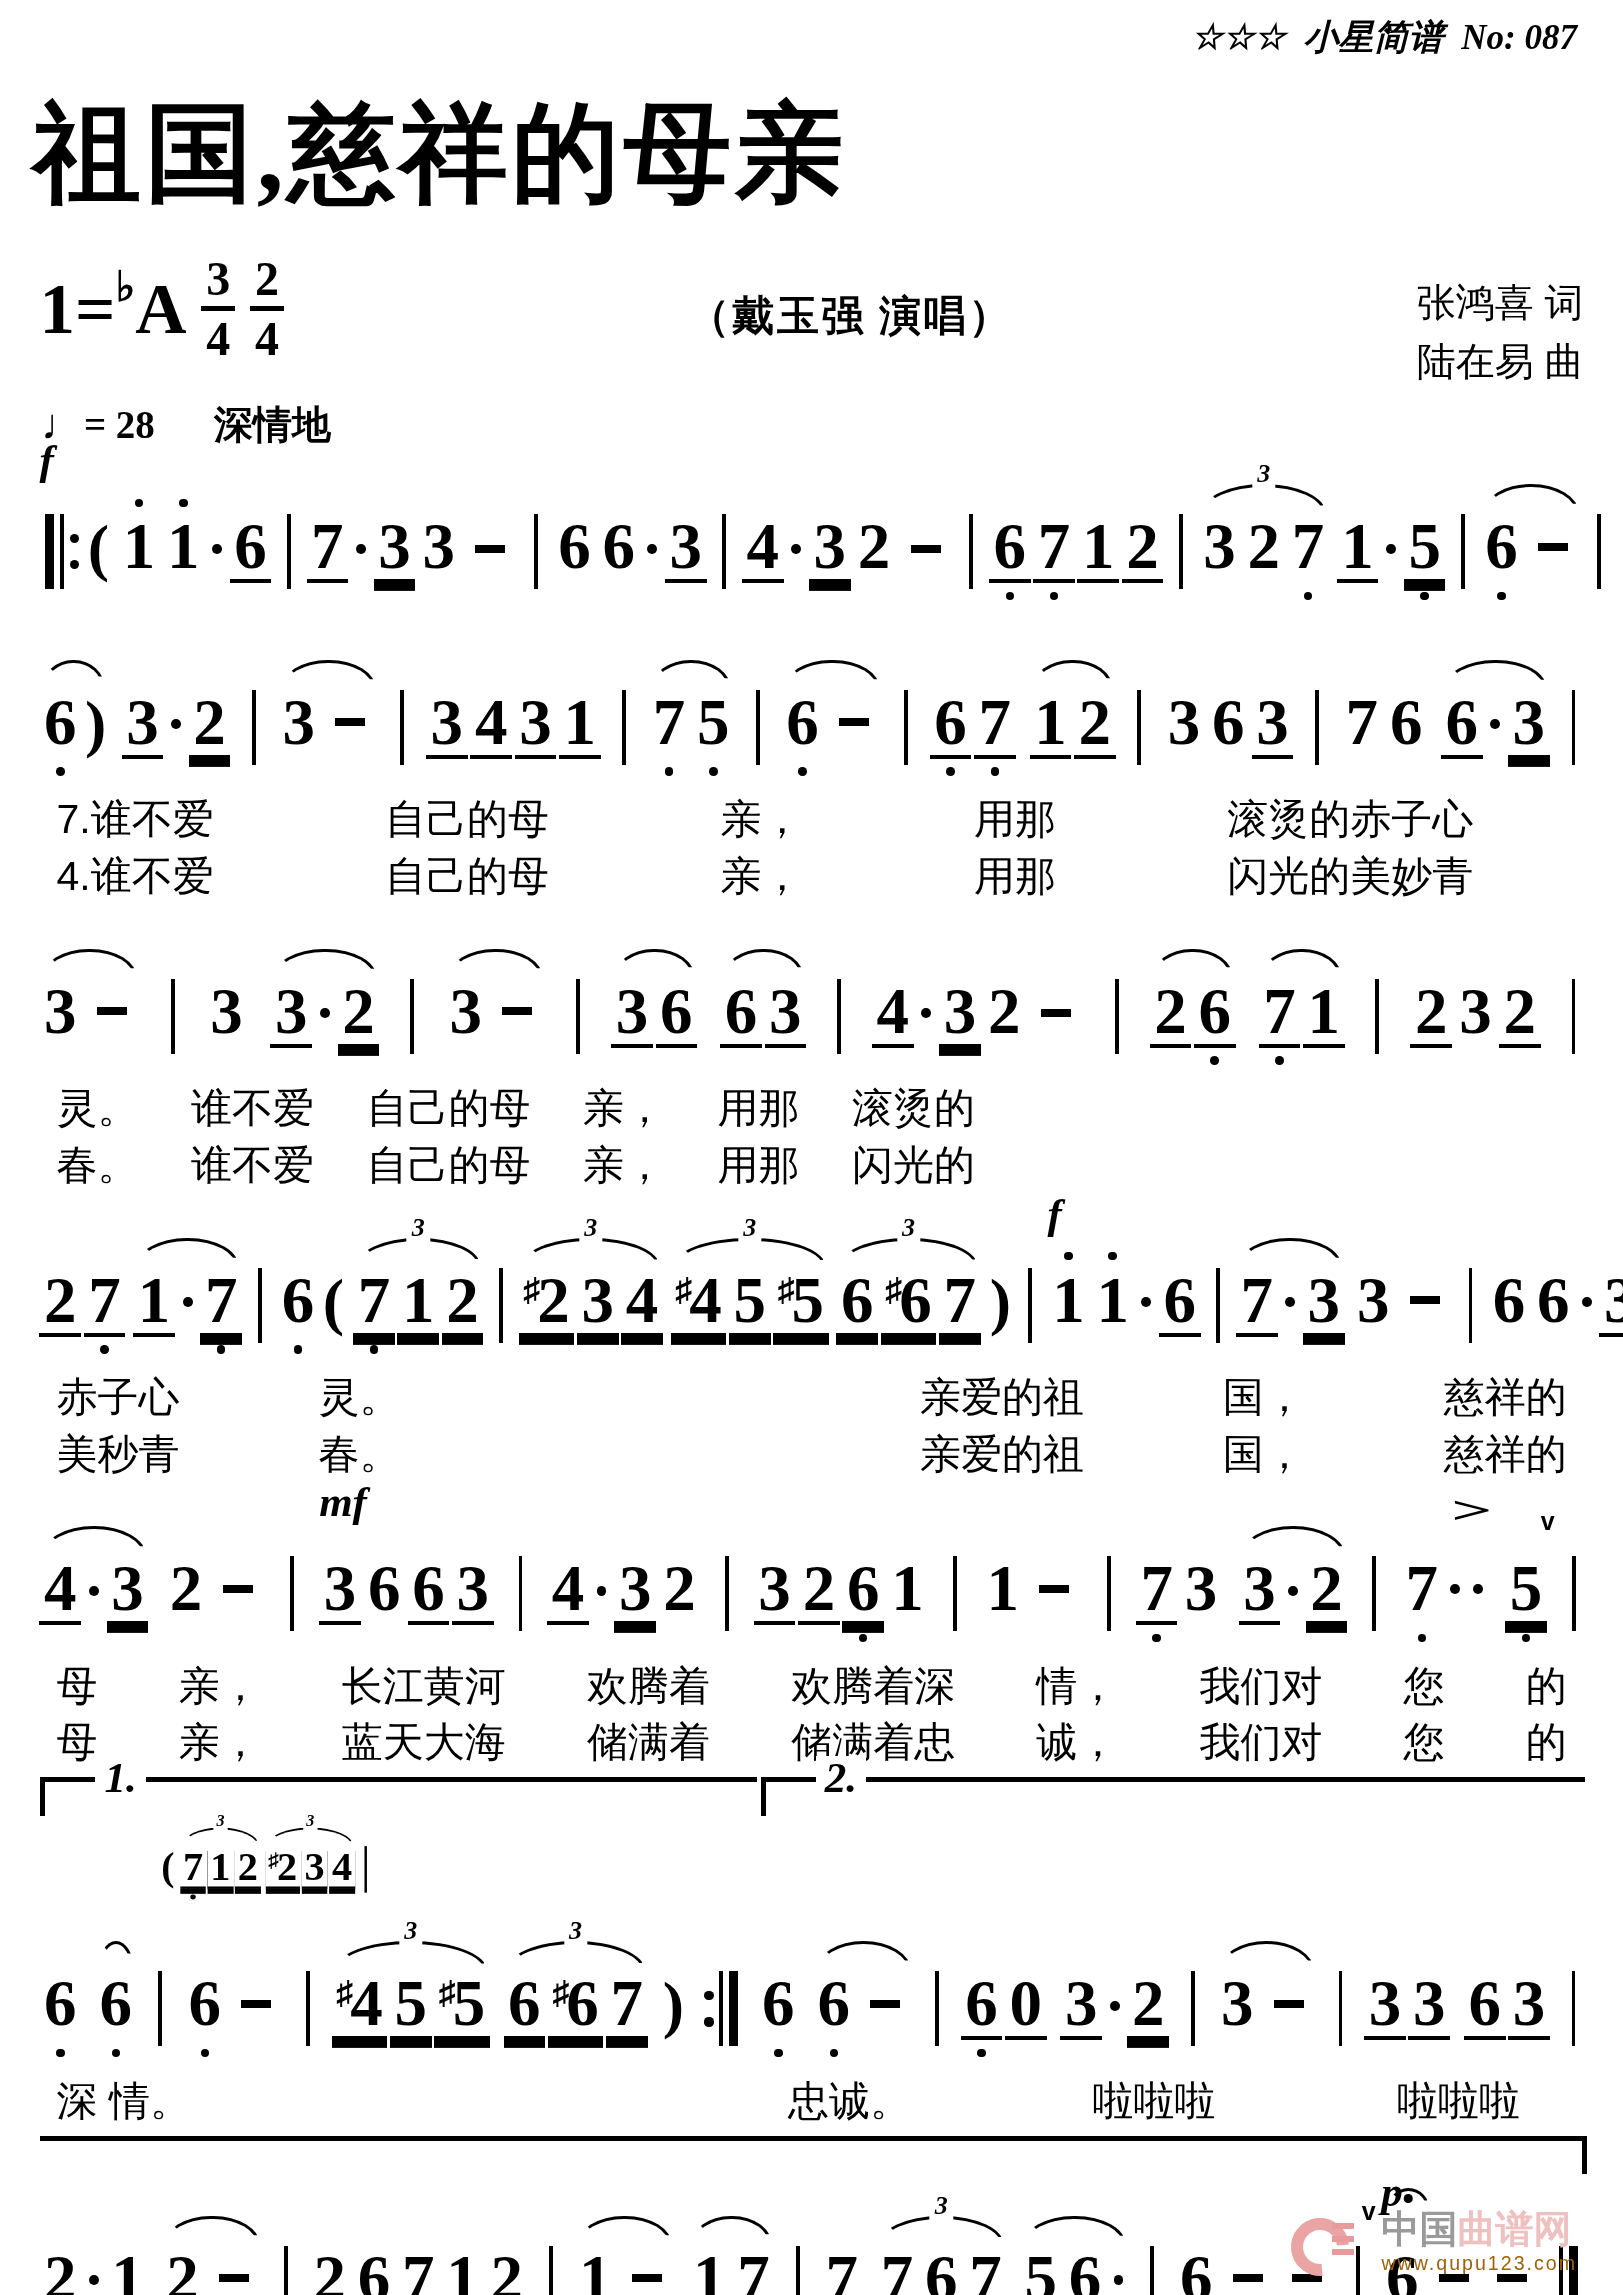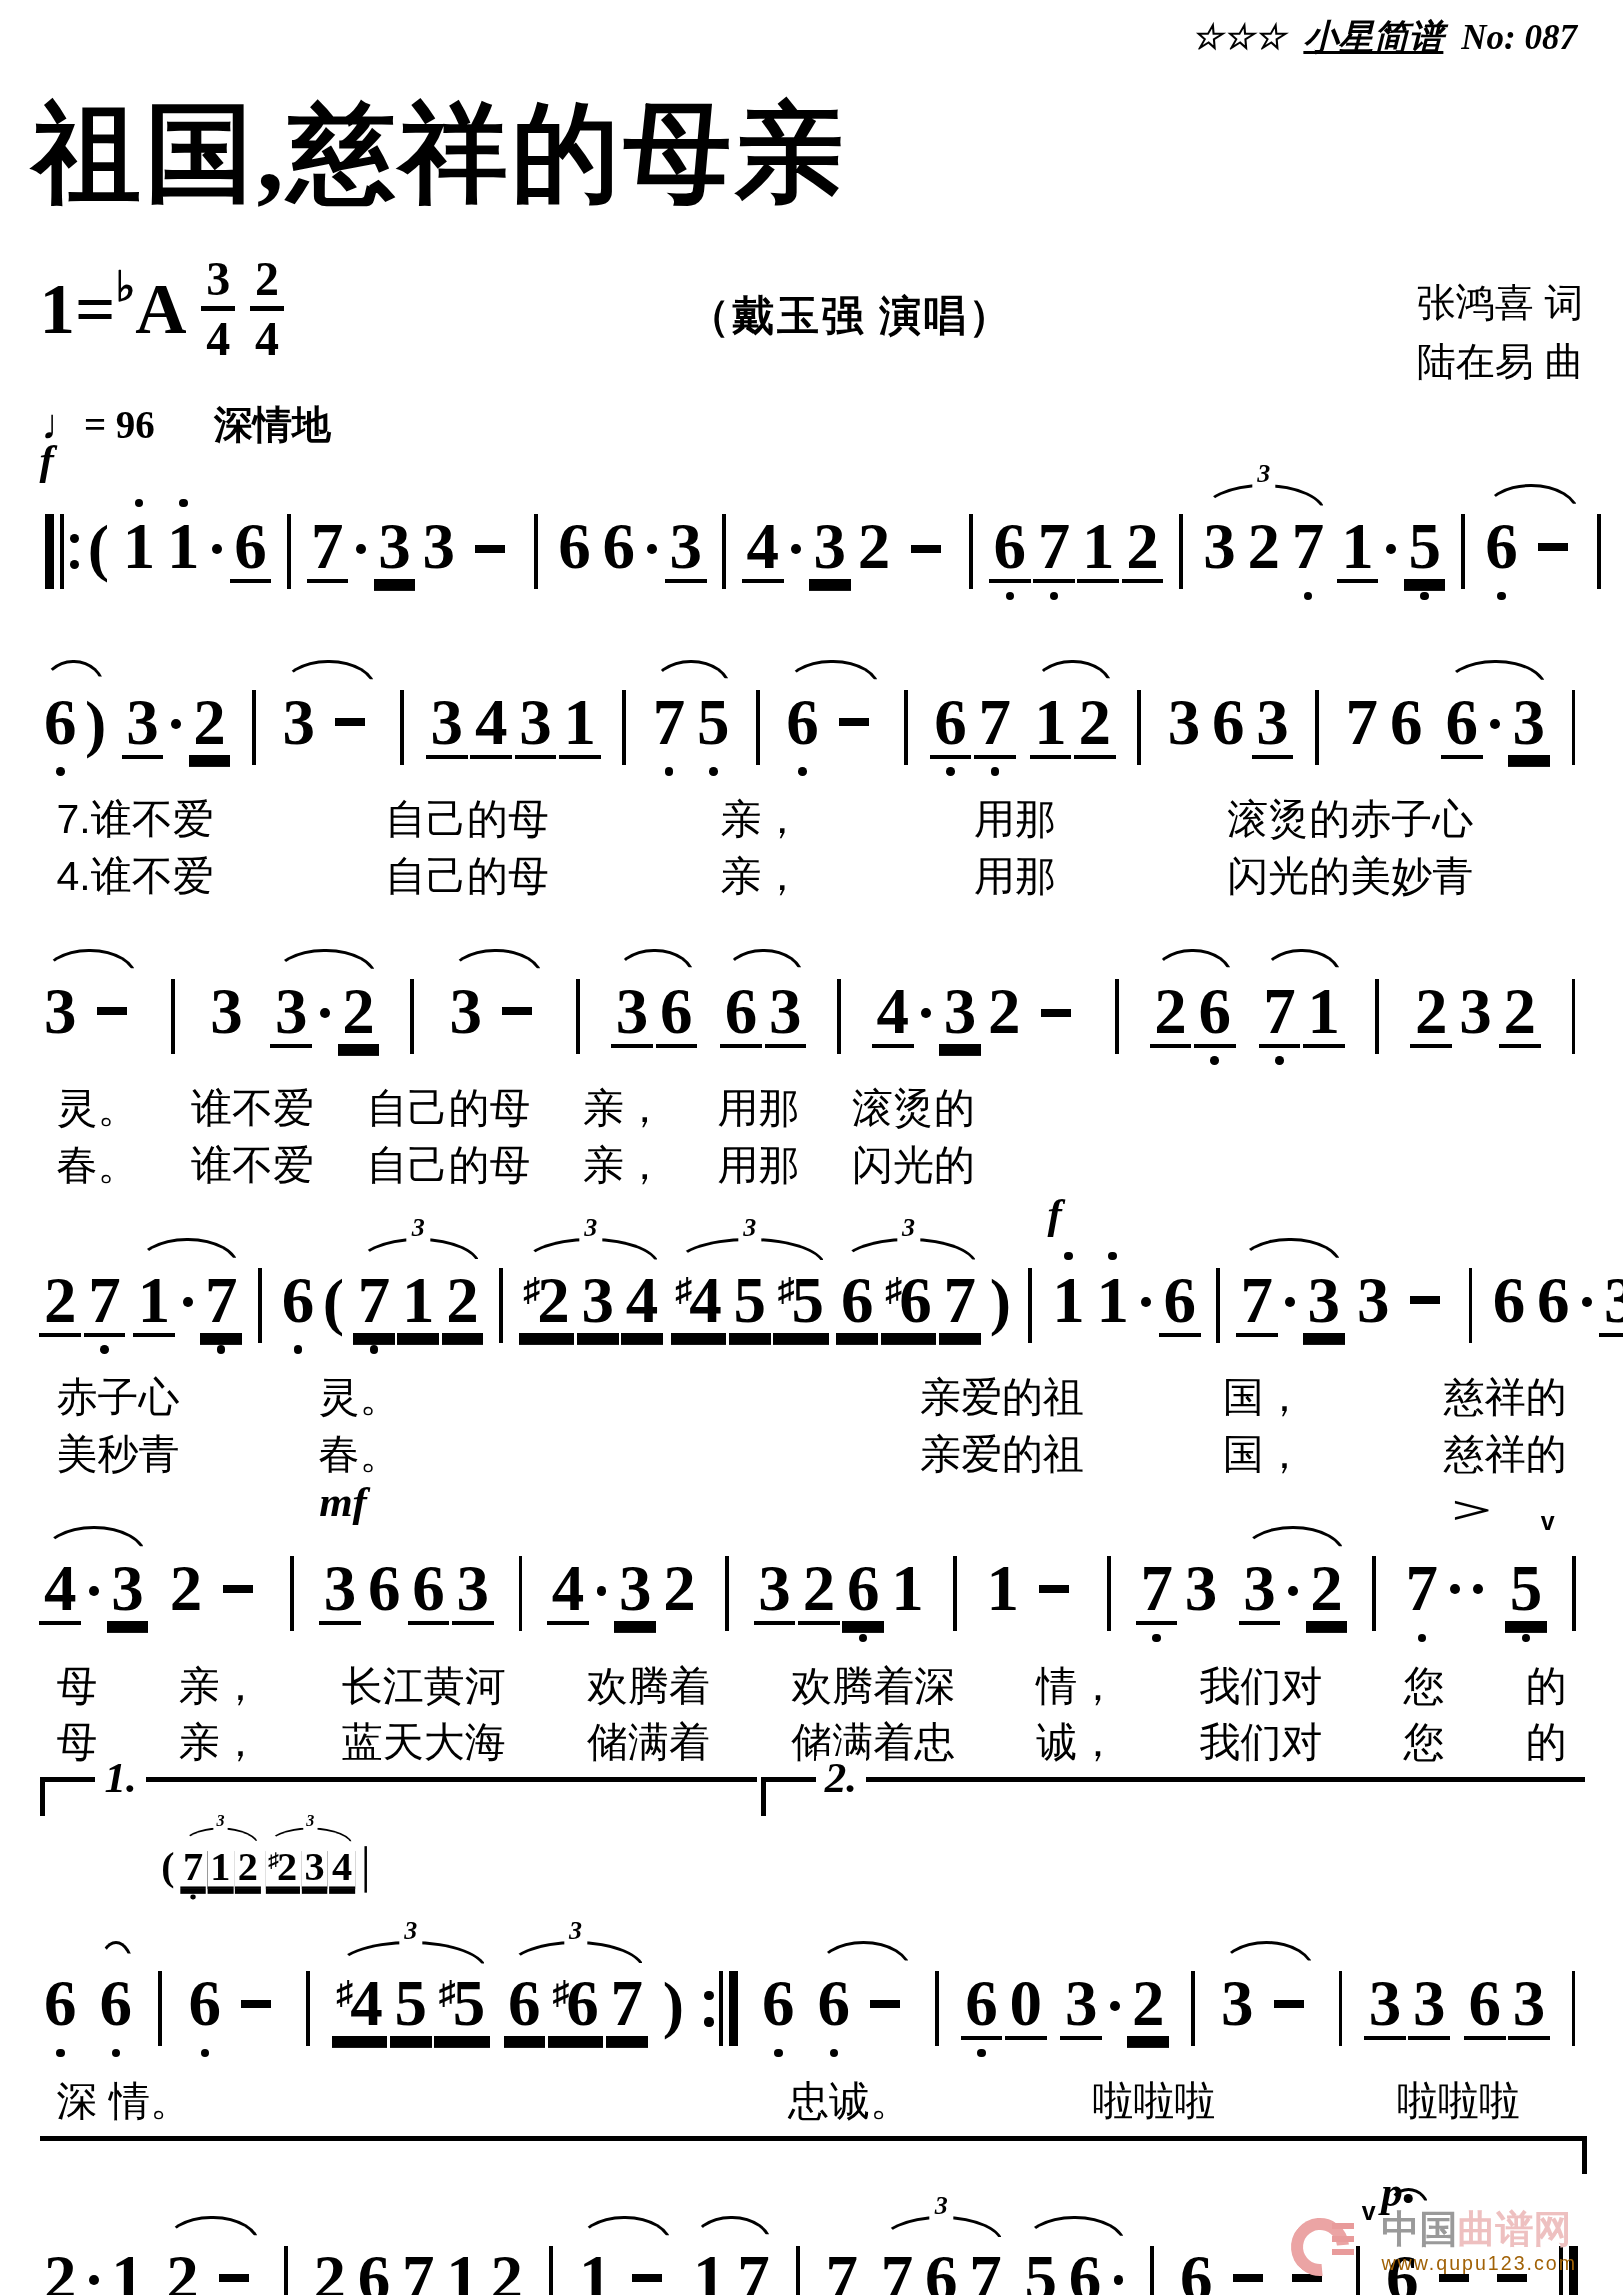--- a/index.html
+++ b/index.html
@@ -1,21 +1,21 @@
 <!DOCTYPE html>
 <html style="font-size:10.5px"><head>
 <meta charset="utf-8">
 <style>
   html,body{margin:0;padding:0;background:#777;}
   .page{position:relative;width:1623px;height:2295px;background:#fff;color:#000;
         font-family:"Liberation Sans",sans-serif;overflow:hidden;box-sizing:border-box;
         padding:17px 33px 0;}
   
   .hdr{text-align:right;font:italic bold 35px/1.2 "Liberation Serif",serif;padding-right:13px;}
-  .hdr .brand{text-decoration:underline;margin:0 9.2px;}
+  .hdr .brand{margin:0 9.2px;}
   
   .ttl{font:bold 108px/1.05 "Liberation Serif",serif;letter-spacing:3.9px;
        margin:38px 0 46px;}
   
   .metarow{display:flex;align-items:flex-start;justify-content:space-between;margin:0 6.5px 11.8px;}
   .keysig{display:flex;align-items:center;font:bold 71px/1 "Liberation Serif",serif;}
   .keysig .flat{font-size:42px;vertical-align:26px;position:relative;top:-22px;}
   .frac{display:inline-flex;flex-direction:column;align-items:center;margin-left:14.4px;
         font:bold 48px/0.95 "Liberation Serif",serif;}
   .frac .num{padding:0 5.2px 3.9px;}
@@ -117,21 +117,21 @@
     </div>
     <div class="subtitle">（戴玉强  演唱）</div>
     <div class="credits">
       <div>张鸿喜 词</div>
       <div>陆在易 曲</div>
     </div>
   </div>
 
   <div class="temporow">
     <span class="tn">♩</span>
-    <span>= 96</span>
+    <span>= 28</span>
     <span class="expr">深情地</span>
   </div>
 
   <div id="systems">
       <div class="system">
         <div class="mrow">
           <span class="grp">
             <span class="dyn">f</span>
             <span class="rep">
               <span class="thick"></span>

